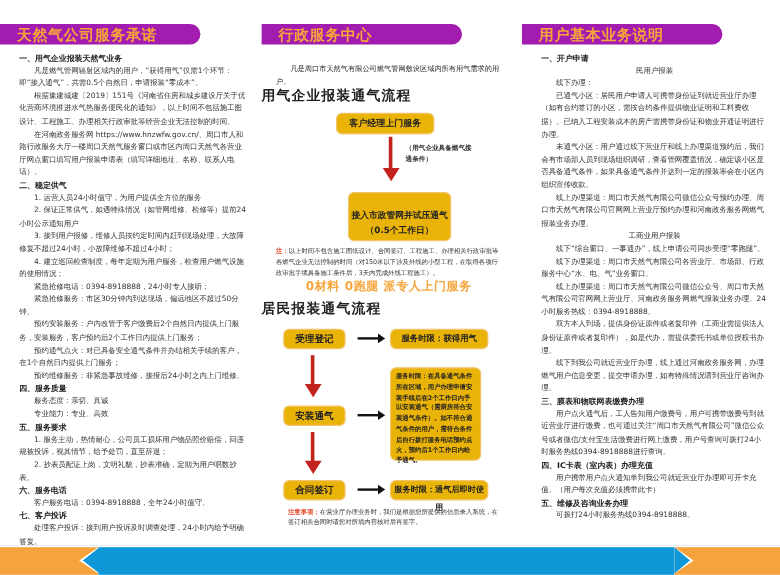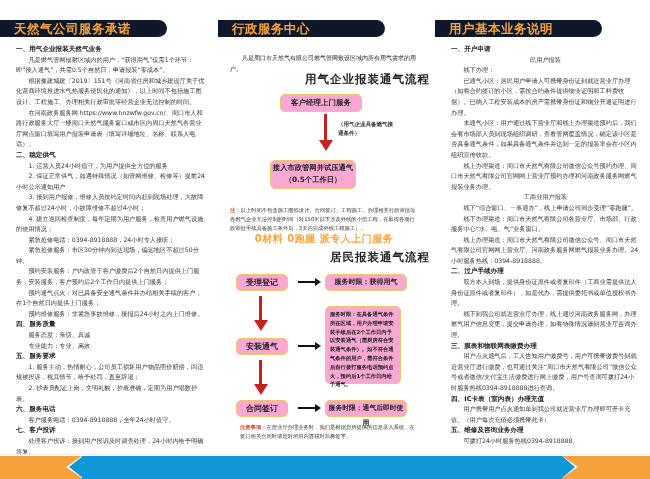--- a/index.html
+++ b/index.html
@@ -1,33 +1,33 @@
 <!DOCTYPE html>
 <html><head>
 <meta charset="utf-8">
 <style>
   html,body{margin:0;padding:0;background:#fff;}
   body{width:650px;height:479px;position:relative;overflow:hidden;font-family:"DejaVu Sans",sans-serif;color:#222;}
   .panel{position:absolute;top:0;height:440px;}
   .p1{left:0;width:214px;}
   .p2{left:218px;width:212px;}
   .p3{left:433px;width:217px;}
-  .hdr{position:absolute;top:20px;height:17px;background:#0f172a;border-radius:0 9px 9px 0;color:#f6a53b;font-weight:bold;font-size:12.5px;line-height:17px;padding-left:14px;letter-spacing:0.5px;}
+  .hdr{position:absolute;top:20px;height:17px;background:#a21caf;border-radius:0 9px 9px 0;color:#f6a53b;font-weight:bold;font-size:12.5px;line-height:17px;padding-left:14px;letter-spacing:0.5px;}
   .p1 .hdr{left:0;width:153px;}
   .p2 .hdr{left:0;width:153px;}
   .p3 .hdr{left:2px;width:153px;}
   .body{position:absolute;top:44px;left:16px;right:8px;font-size:6.2px;line-height:10.6px;}
   .p3 .body{left:18px;right:10px;}
   .h2{font-weight:bold;color:#222;font-size:6.6px;}
   .para{text-indent:2em;color:#333;}
   .ctr{text-align:center;color:#333;}
   
   .intro{position:absolute;top:52px;left:12px;right:8px;font-size:6px;line-height:11px;text-indent:2em;}
-  .ftitle{position:absolute;left:0;right:0;text-align:right;font-weight:bold;font-size:11.5px;color:#222;letter-spacing:1px;}
-  .box{position:absolute;border:1.5px solid #f2c46a;border-radius:5px;background:#f9a8d4;font-weight:bold;color:#222;text-align:center;}
+  .ftitle{position:absolute;left:0;right:0;text-align:left;font-weight:bold;font-size:11.5px;color:#222;letter-spacing:1px;}
+  .box{position:absolute;border:1.5px solid #f2c46a;border-radius:5px;background:#eab308;font-weight:bold;color:#222;text-align:center;}
   .darr-shaft{position:absolute;width:3px;background:#c2241d;}
   .darr-head{position:absolute;width:0;height:0;border-left:7px solid transparent;border-right:7px solid transparent;border-top:11px solid #c2241d;}
   .rarrow{position:absolute;height:2px;background:#111;}
   .rarrow:after{content:"";position:absolute;right:-5px;top:-3px;border-top:4px solid transparent;border-bottom:4px solid transparent;border-left:6px solid #111;}
   .note{position:absolute;font-size:5.3px;line-height:9px;color:#333;}
   .red{color:#e24a2b;font-weight:bold;}
   .orangeline{position:absolute;left:0;right:0;text-align:center;color:#f6a53b;font-weight:bold;font-size:10px;letter-spacing:0.5px;}
   
   .band{position:absolute;left:0;top:456px;width:650px;height:23px;}
   .b-orange-l{position:absolute;left:0;top:0;width:82px;height:23px;background:#f6a23d;}
@@ -71,21 +71,21 @@
 
 <div class="panel p2">
   <div class="hdr">行政服务中心</div>
   <div class="intro">凡是周口市天然气有限公司燃气管网敷设区域内所有用气需求的用户。</div>
 
   <div class="ftitle" style="top:72px;">用气企业报装通气流程</div>
   <div class="box" style="left:62px;top:94px;width:80px;height:16px;line-height:16px;font-size:7.5px;">客户经理上门服务</div>
   <div class="darr-shaft" style="left:106px;top:114px;height:28px;"></div>
   <div class="darr-head" style="left:100.5px;top:140px;"></div>
   <div class="note" style="left:120px;top:120px;width:60px;font-weight:bold;font-size:5.5px;line-height:9px;">（用气企业具备燃气接通条件）</div>
-  <div class="box" style="left:52px;top:160px;width:84px;height:26px;font-size:7.3px;line-height:12px;padding-top:1px;">
+  <div class="box" style="left:72px;top:160px;width:84px;height:26px;font-size:7.3px;line-height:12px;padding-top:13px;">
     <div>接入市政管网并试压通气</div>
     <div>（0.5个工作日）</div>
   </div>
   <div class="note" style="left:12px;top:206px;width:190px;"><span class="red">注：</span><span>以上时间不包含施工图纸设计、合同签订、工程施工、办理相关行政审批等各燃气企业无法控制的时间（对150米以下涉及外线的小型工程，在取得各项行政审批手续具备施工条件后，3天内完成外线工程施工）。</span></div>
   <div class="orangeline" style="top:232px;">0材料  0跑腿  派专人上门服务</div>
 
   <div class="ftitle" style="top:250px;">居民报装通气流程</div>
   <div class="box" style="left:18px;top:274px;width:50px;height:15px;line-height:15px;font-size:8px;">受理登记</div>
   <div class="rarrow" style="left:80px;top:281px;width:18px;"></div>
   <div class="box" style="left:107px;top:274px;width:80px;height:15px;line-height:15px;font-size:7px;">服务时限：获得用气</div>
@@ -108,21 +108,20 @@
     <div class="h2">一、开户申请</div>
     <div class="ctr">民用户报装</div>
     <div class="para">线下办理：</div>
     <div class="para">已通气小区：居民用户申请人可携带身份证到就近营业厅办理（如有合约签订的小区，需按合约条件提供物业证明和工料费收据）。已纳入工程安装成本的房产需携带身份证和物业开通证明进行办理。</div>
     <div class="para">未通气小区：用户通过线下营业厅和线上办理渠道预约后，我们会有市场部人员到现场组织调研，查看管网覆盖情况，确定该小区是否具备通气条件，如果具备通气条件并达到一定的报装率会在小区内组织宣传收款。</div>
     <div class="para">线上办理渠道：周口市天然气有限公司微信公众号预约办理、周口市天然气有限公司官网网上营业厅预约办理和河南政务服务网燃气报装业务办理。</div>
     <div class="ctr">工商业用户报装</div>
     <div class="para">线下“综合窗口、一事通办”，线上申请公司同步受理“零跑腿”。</div>
     <div class="para">线下办理渠道：周口市天然气有限公司各营业厅、市场部、行政服务中心“水、电、气”业务窗口。</div>
     <div class="para">线上办理渠道：周口市天然气有限公司微信公众号、周口市天然气有限公司官网网上营业厅、河南政务服务网燃气报装业务办理。24小时服务热线：0394-8918888。</div>
-    <div class="h2">二、过户手续办理</div>
     <div class="para">双方本人到场，提供身份证原件或者复印件（工商业需提供法人身份证原件或者复印件），如是代办，需提供委托书或单位授权书办理。</div>
     <div class="para">线下到我公司就近营业厅办理，线上通过河南政务服务网，办理燃气用户信息变更，提交申请办理，如有特殊情况请到营业厅咨询办理。</div>
     <div class="h2">三、膜表和物联网表缴费办理</div>
     <div class="para">用户点火通气后，工人告知用户缴费号，用户可携带缴费号到就近营业厅进行缴费，也可通过关注“周口市天然气有限公司”微信公众号或者微信/支付宝生活缴费进行网上缴费，用户号查询可拨打24小时服务热线0394-8918888进行查询。</div>
     <div class="h2">四、IC卡表（室内表）办理充值</div>
     <div class="para">用户携带用户点火通知单到我公司就近营业厅办理即可开卡充值。（用户每次充值必须携带此卡）</div>
     <div class="h2">五、维修及咨询业务办理</div>
     <div class="para">可拨打24小时服务热线0394-8918888。</div>
   </div>
 </div>

